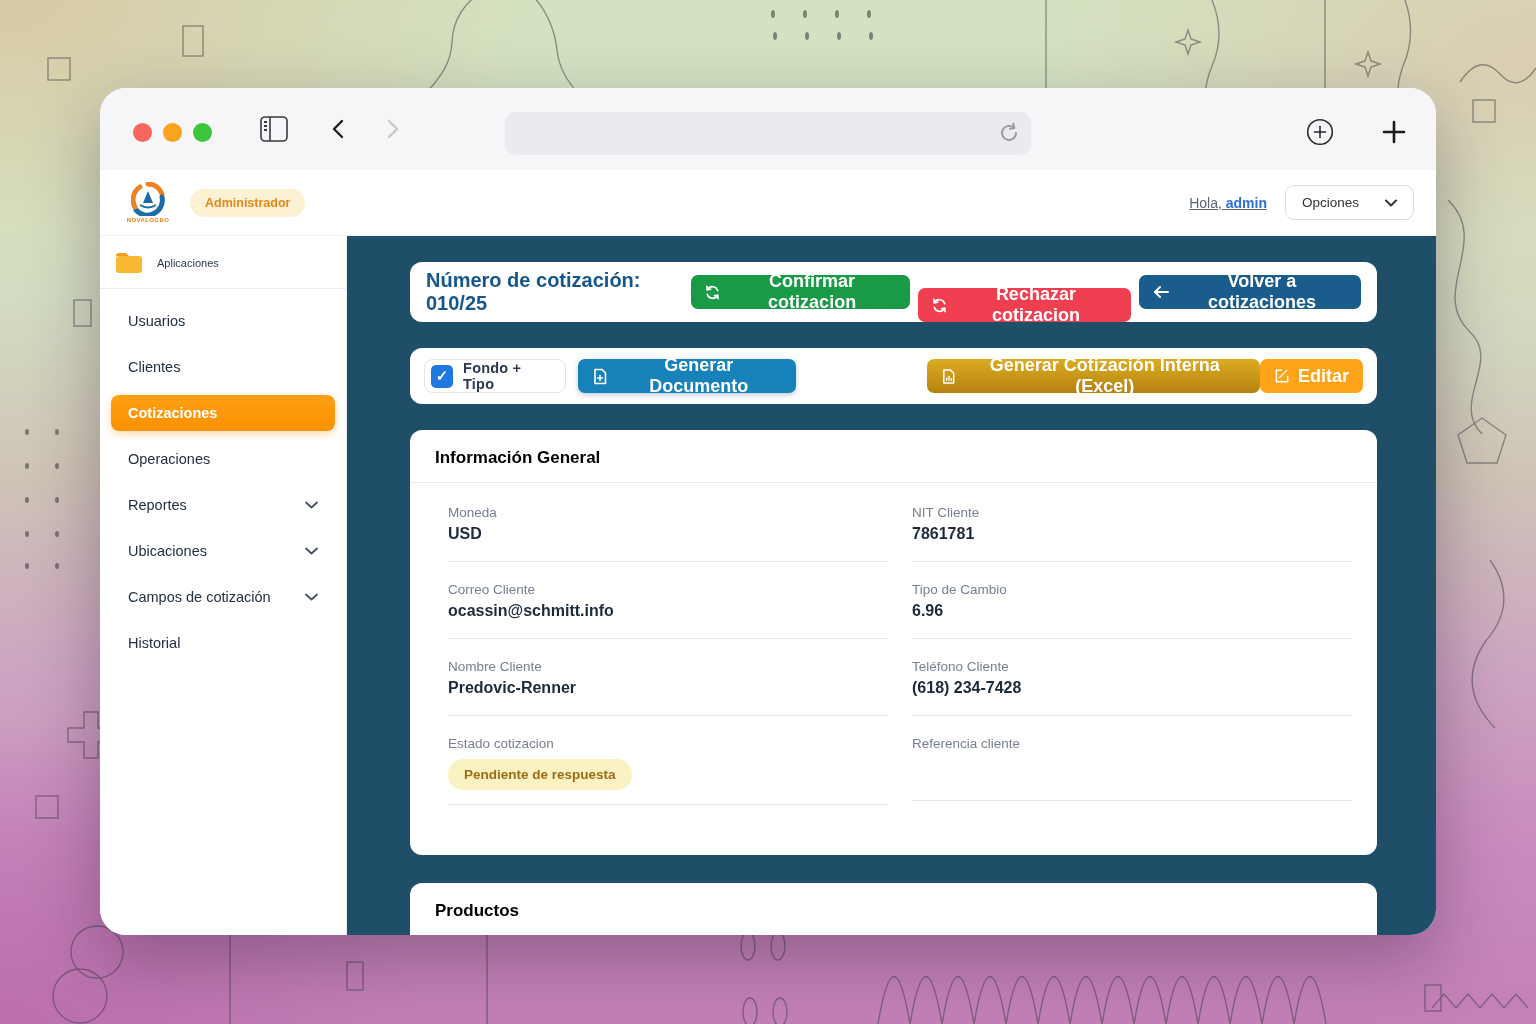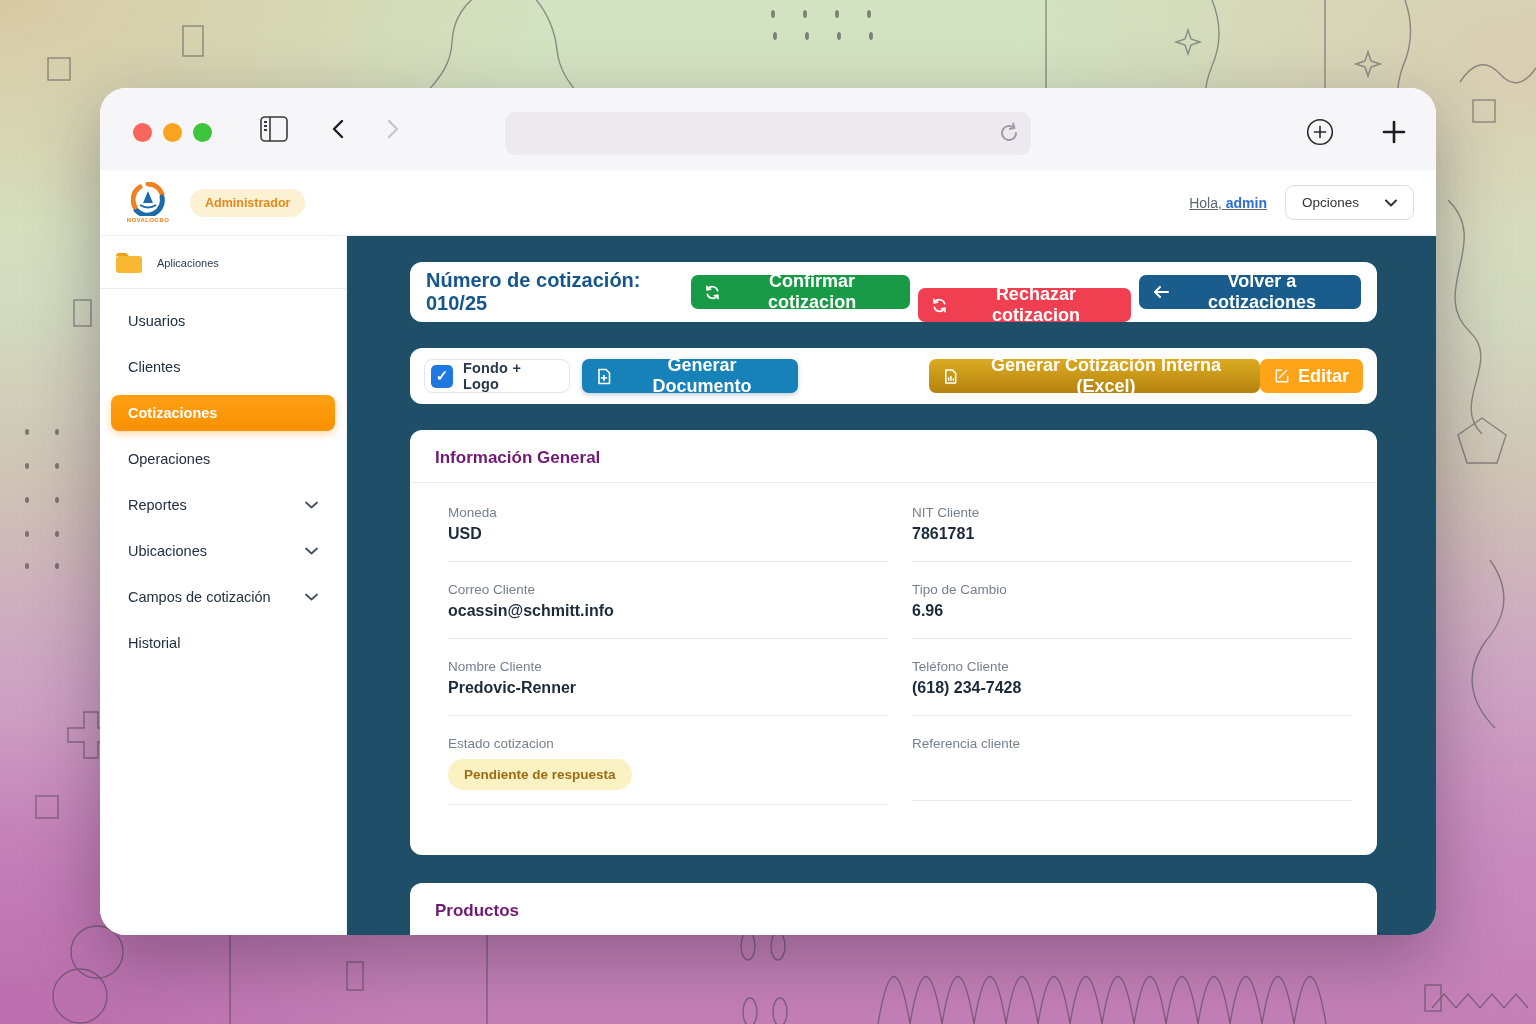--- a/index.html
+++ b/index.html
@@ -94,21 +94,21 @@
   }
   .checkbox { width:23px; height:23px; background:#1f78e0; border-radius:5px; color:#fff;
     display:flex; align-items:center; justify-content:center; font-size:15px; font-weight:bold; }
   .check-label { font-size:14.5px; color:#2a3a4d; font-weight:bold; letter-spacing:.2px; }
   .btn-docblue { background:#1781b9; margin-left:12px; box-shadow:0 2px 5px rgba(0,60,100,.25); }
   .btn-amber { background:linear-gradient(180deg,#dcab22,#b5830e); margin-left:131px; }
   .btn-orange { background:#ffa318; margin-left:auto; }
 
   
   .info-card { margin-bottom:28px; }
-  .card-title { font-size:17px; font-weight:bold; color:#701a75; padding:18px 25px 14px 25px; }
+  .card-title { font-size:17px; font-weight:bold; color:#000000; padding:18px 25px 14px 25px; }
   .card-divider { height:1px; background:#e8eaee; }
   .info-grid { display:grid; grid-template-columns:repeat(2,1fr); column-gap:24px; padding:22px 25px 10px 38px; }
   .field { margin-bottom:20px; }
   .f-label { font-size:13.5px; color:#76808f; margin-bottom:5px; }
   .f-value { font-size:16px; font-weight:bold; color:#1c2b3a; min-height:22px; }
   .f-line { height:1px; background:#e6e8eb; margin-top:14px; }
   .status-badge {
     display:inline-block; background:#fbf2c3; color:#9d6d16; font-size:13.5px; font-weight:bold;
     padding:8px 16px; border-radius:15px; margin-top:3px;
   }
@@ -353,21 +353,21 @@
                   <polyline points="7,2 2,7 7,12"></polyline>
               </svg>
             </span>
             <span>Volver a cotizaciones</span>
           </button>
         </div>
 
         <div class="card toolbar-card">
           <div class="check-pill">
             <span class="checkbox">✓</span>
-            <span class="check-label">Fondo + Logo</span>
+            <span class="check-label">Fondo + Tipo</span>
           </div>
           <button class="btn btn-docblue">
             <span>
               <svg class="icon" width="16" height="17" viewBox="0 0 16 17" fill="none" stroke="#fff" stroke-width="1.6" stroke-linejoin="round" stroke-linecap="round">
                 <path d="M3,1.5 h7 l3.5,3.5 v10.5 h-10.5 z"></path>
                 <line x1="8" y1="7.5" x2="8" y2="12.5"></line>
                   <line x1="5.5" y1="10" x2="10.5" y2="10"></line>
               </svg>
             </span>
             <span>Generar Documento</span>

